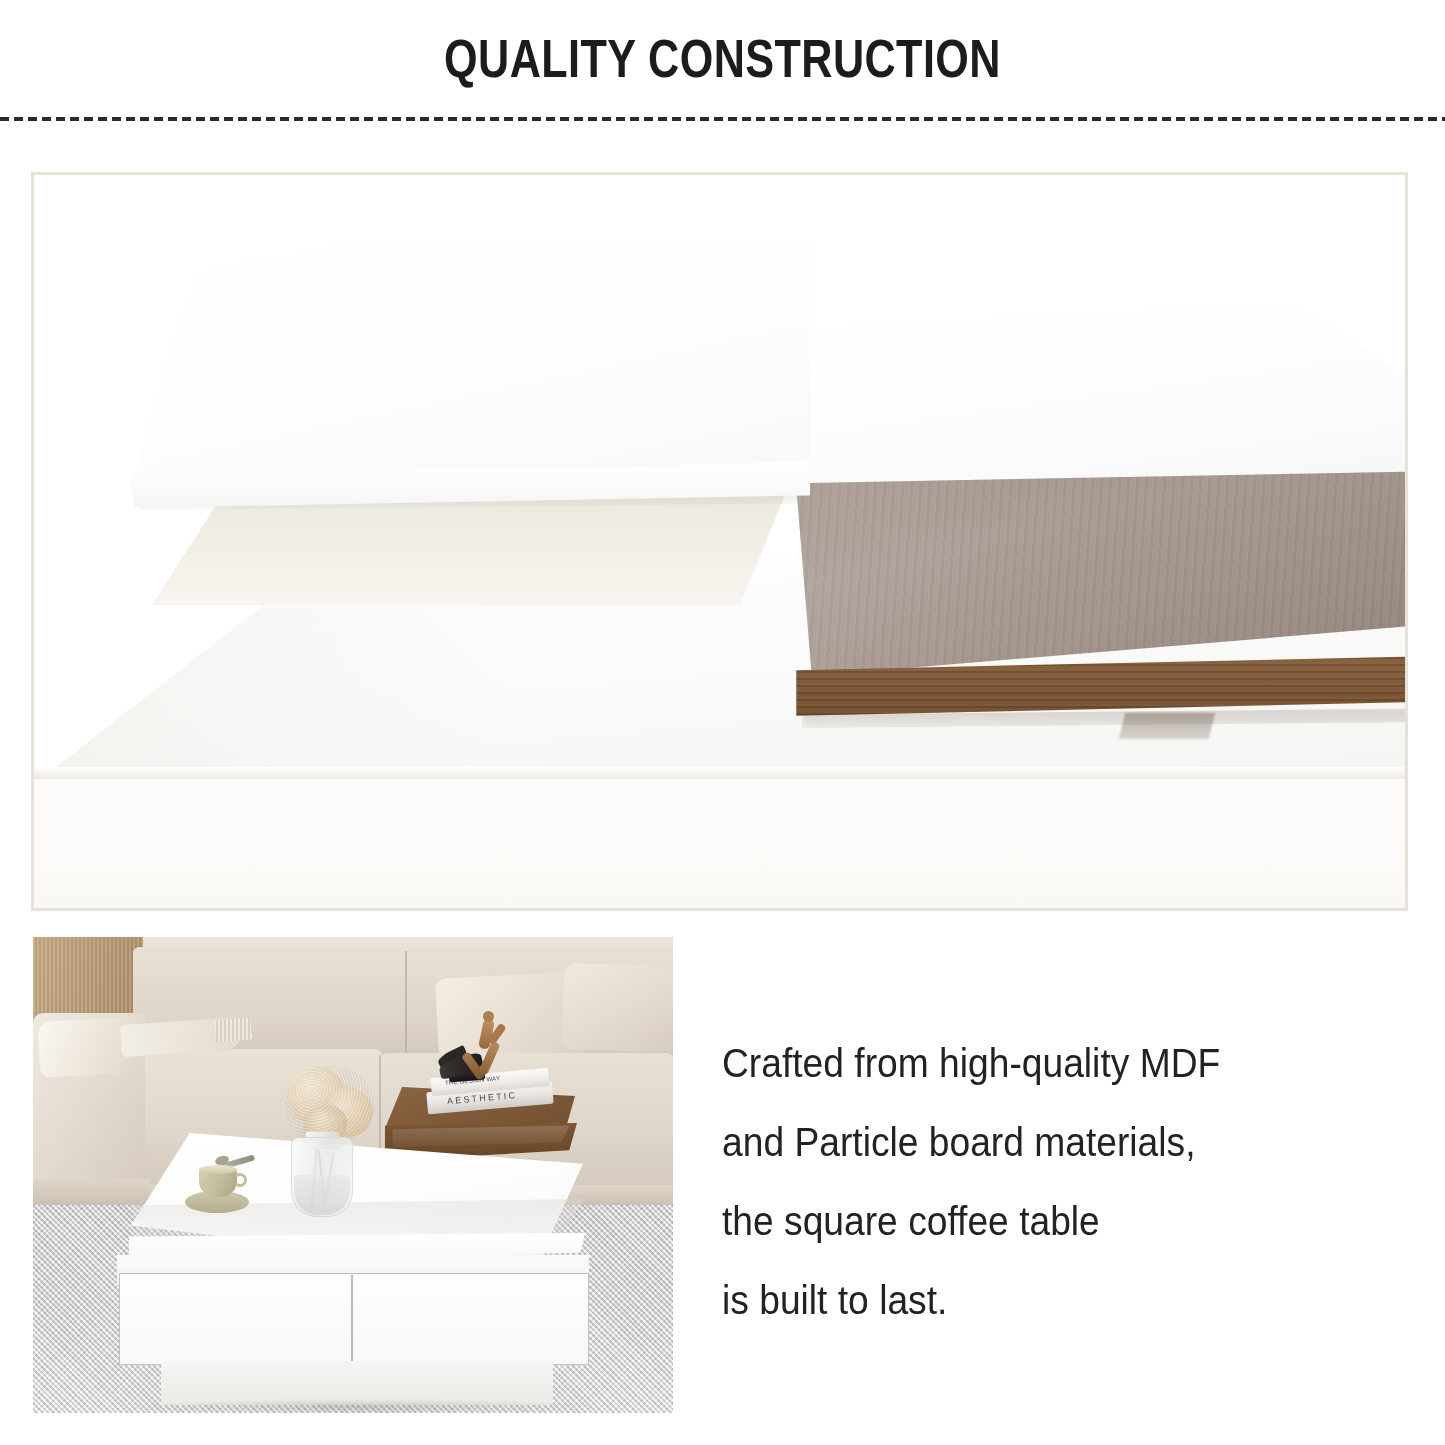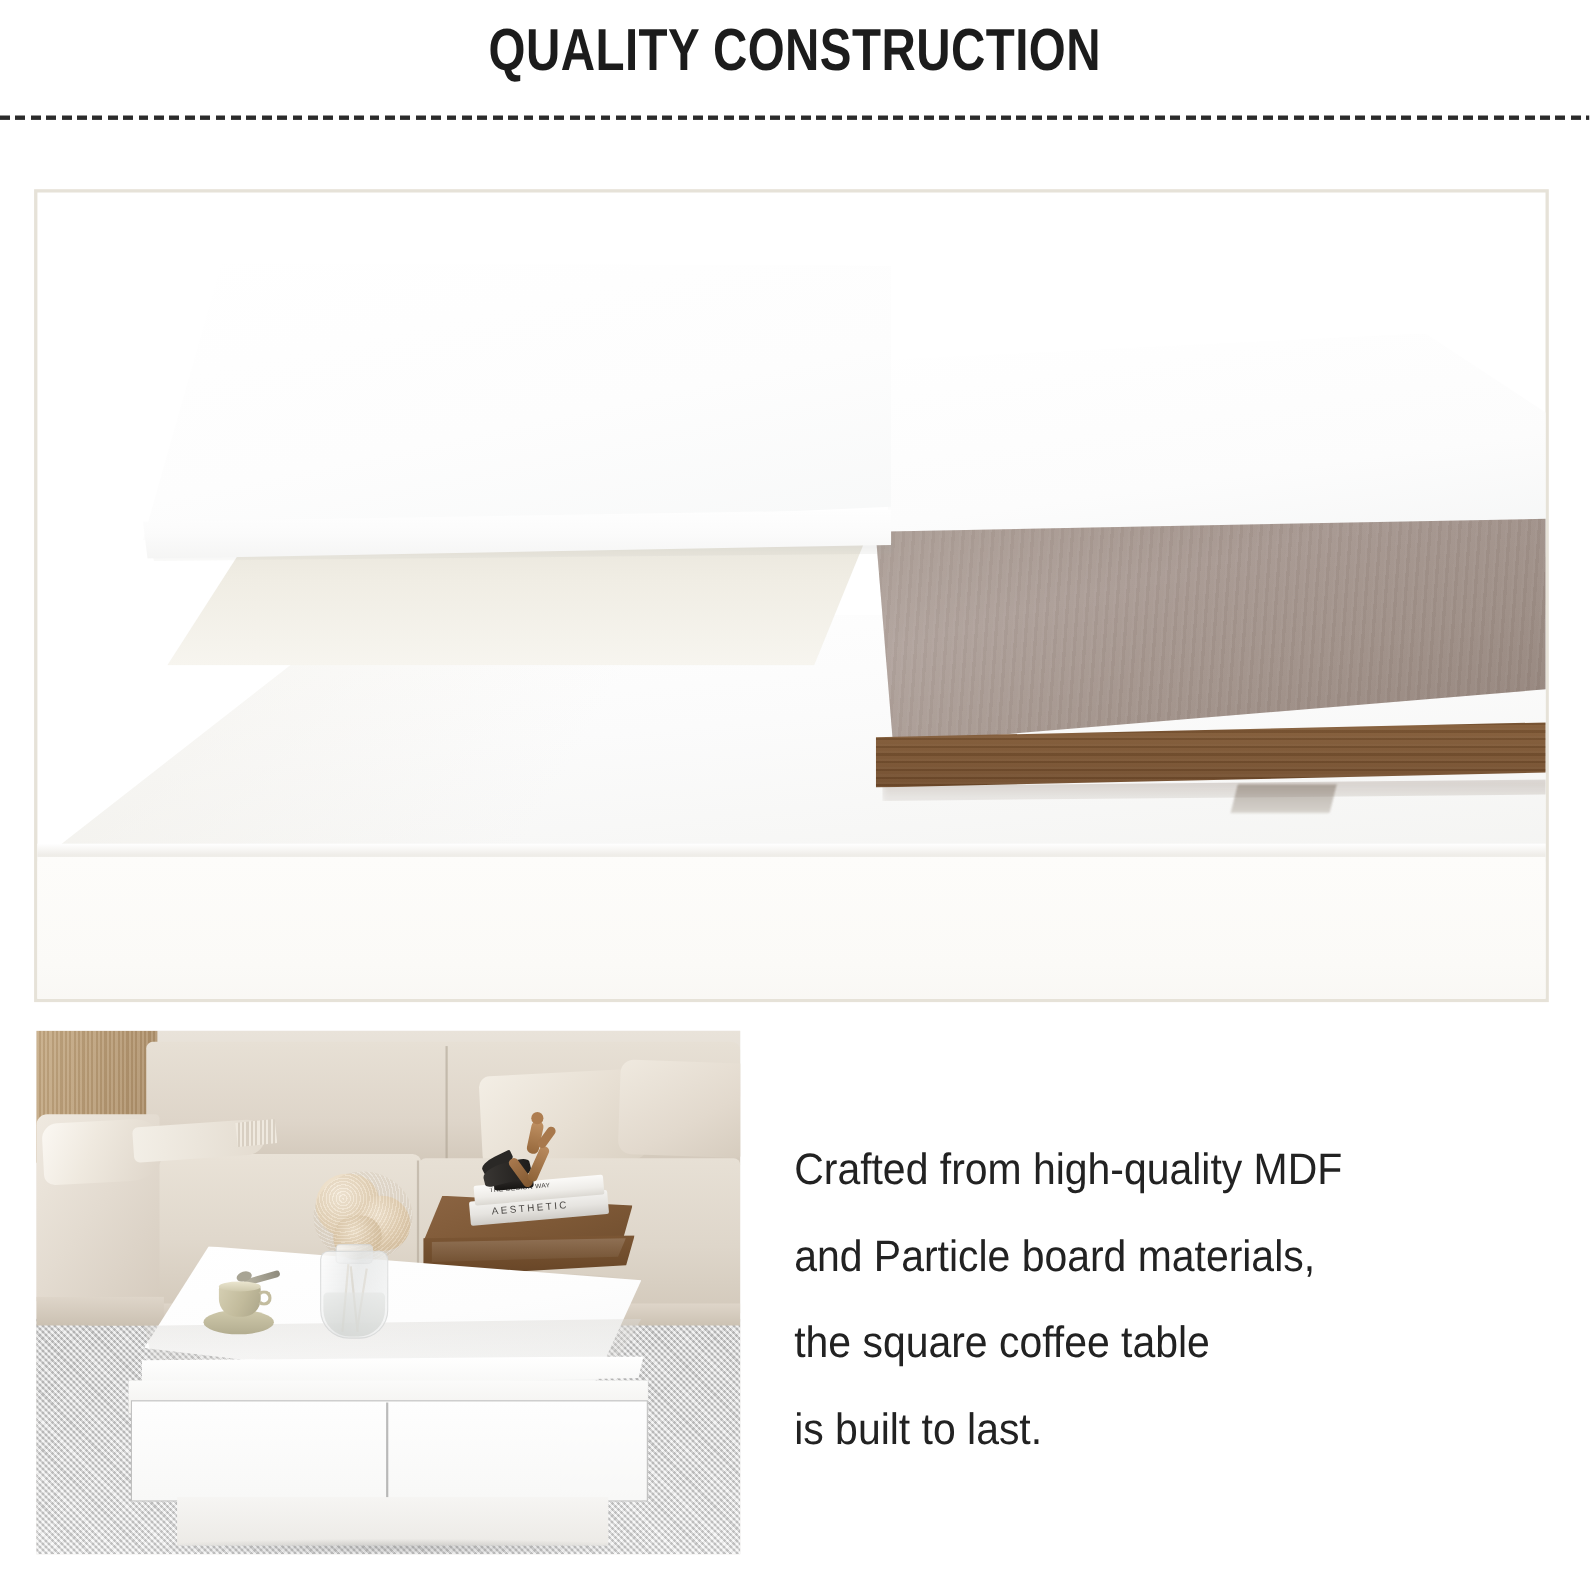--- a/index.html
+++ b/index.html
@@ -6,21 +6,21 @@
   * { margin:0; padding:0; box-sizing:border-box; }
   html,body { background:#ffffff; }
   body {
     width:1445px; height:1445px;
     font-family:"Liberation Sans", sans-serif;
     overflow:hidden; position:relative;
   }
 
   
   .header {
-    position:absolute; left:0; top:0; width:1445px; height:108px;
+    position:absolute; left:0; top:12px; width:1445px; height:108px;
   }
   .header-title {
     position:absolute; left:0; top:16px; width:1445px;
     text-align:center;
     font-family:"Liberation Sans", sans-serif;
     font-weight:bold;
     font-size:54px;
     letter-spacing:0.5px;
     color:#1c1c1c;
     transform:scaleX(0.80);

